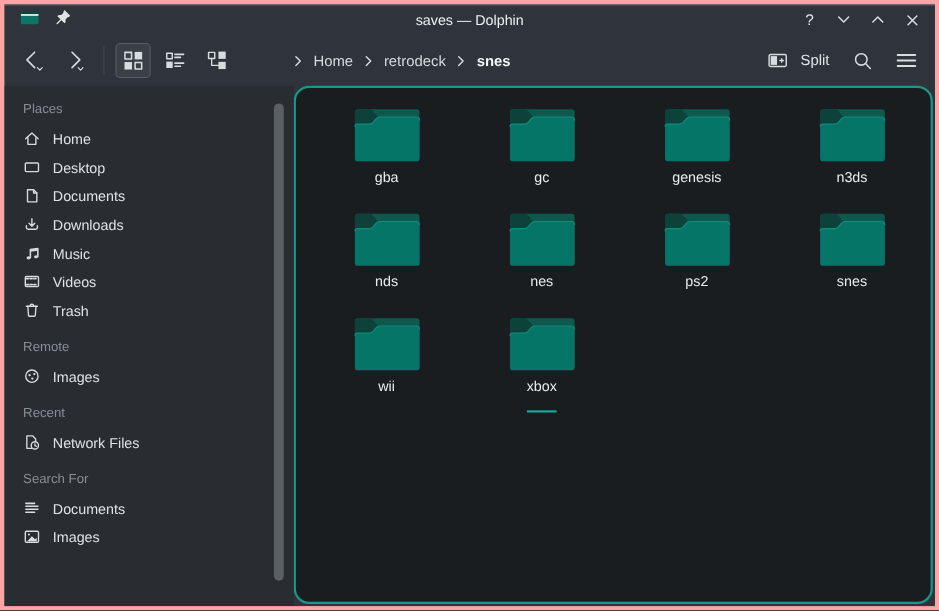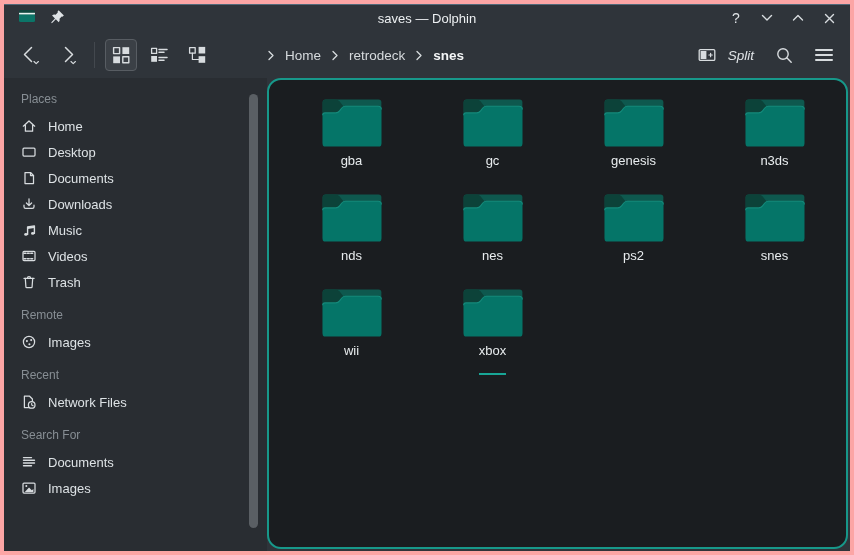--- a/index.html
+++ b/index.html
@@ -32,22 +32,22 @@
   .tb-abs{ position:absolute; top:0; height:46px; display:flex; align-items:center; }
   .nav-group{ left:10px; gap:6px; }
   .tb-btn{ background:none; border:1px solid transparent; border-radius:4px;
     width:32px; height:32px; display:flex; align-items:center; justify-content:center; }
   .tb-sep{ width:1px; height:26px; background:#43484e; margin:0 4px; }
   .tb-btn.selected{ background:#3b4046; border-color:#585d63; }
   .breadcrumb{ left:263px; gap:7px; font-size:13.5px; color:#d6dadd; }
   .crumb{ background:none; border:none; color:#d6dadd; font-size:13.5px; font-family:inherit; padding:2px 3px;}
   .crumb.current{ font-weight:bold; color:#f4f6f7; }
   .right-group{ right:10px; gap:8px; }
-  .split-btn{ display:flex; align-items:center; gap:12px; background:none; border:none;
-    color:#dfe3e6; font-size:13.5px; font-family:inherit; padding:4px 6px;font-style:italic; }
+  .split-btn{ display:flex; gap:12px; background:none; border:none;
+    color:#dfe3e6; font-size:13.5px; font-family:inherit; padding:4px 6px; }
   
   .content{ position:absolute; top:74px; left:0; right:0; bottom:0; display:flex; }
   .sidebar{
     position:relative; width:263px; background:#292d32; overflow:hidden;
     padding-top:4px; flex:none;
   }
   .side-header{
     font-size:12px; color:#878e94; padding:13px 16px 7px 17px;
   }
   .side-header.first{ padding-top:10px; }

